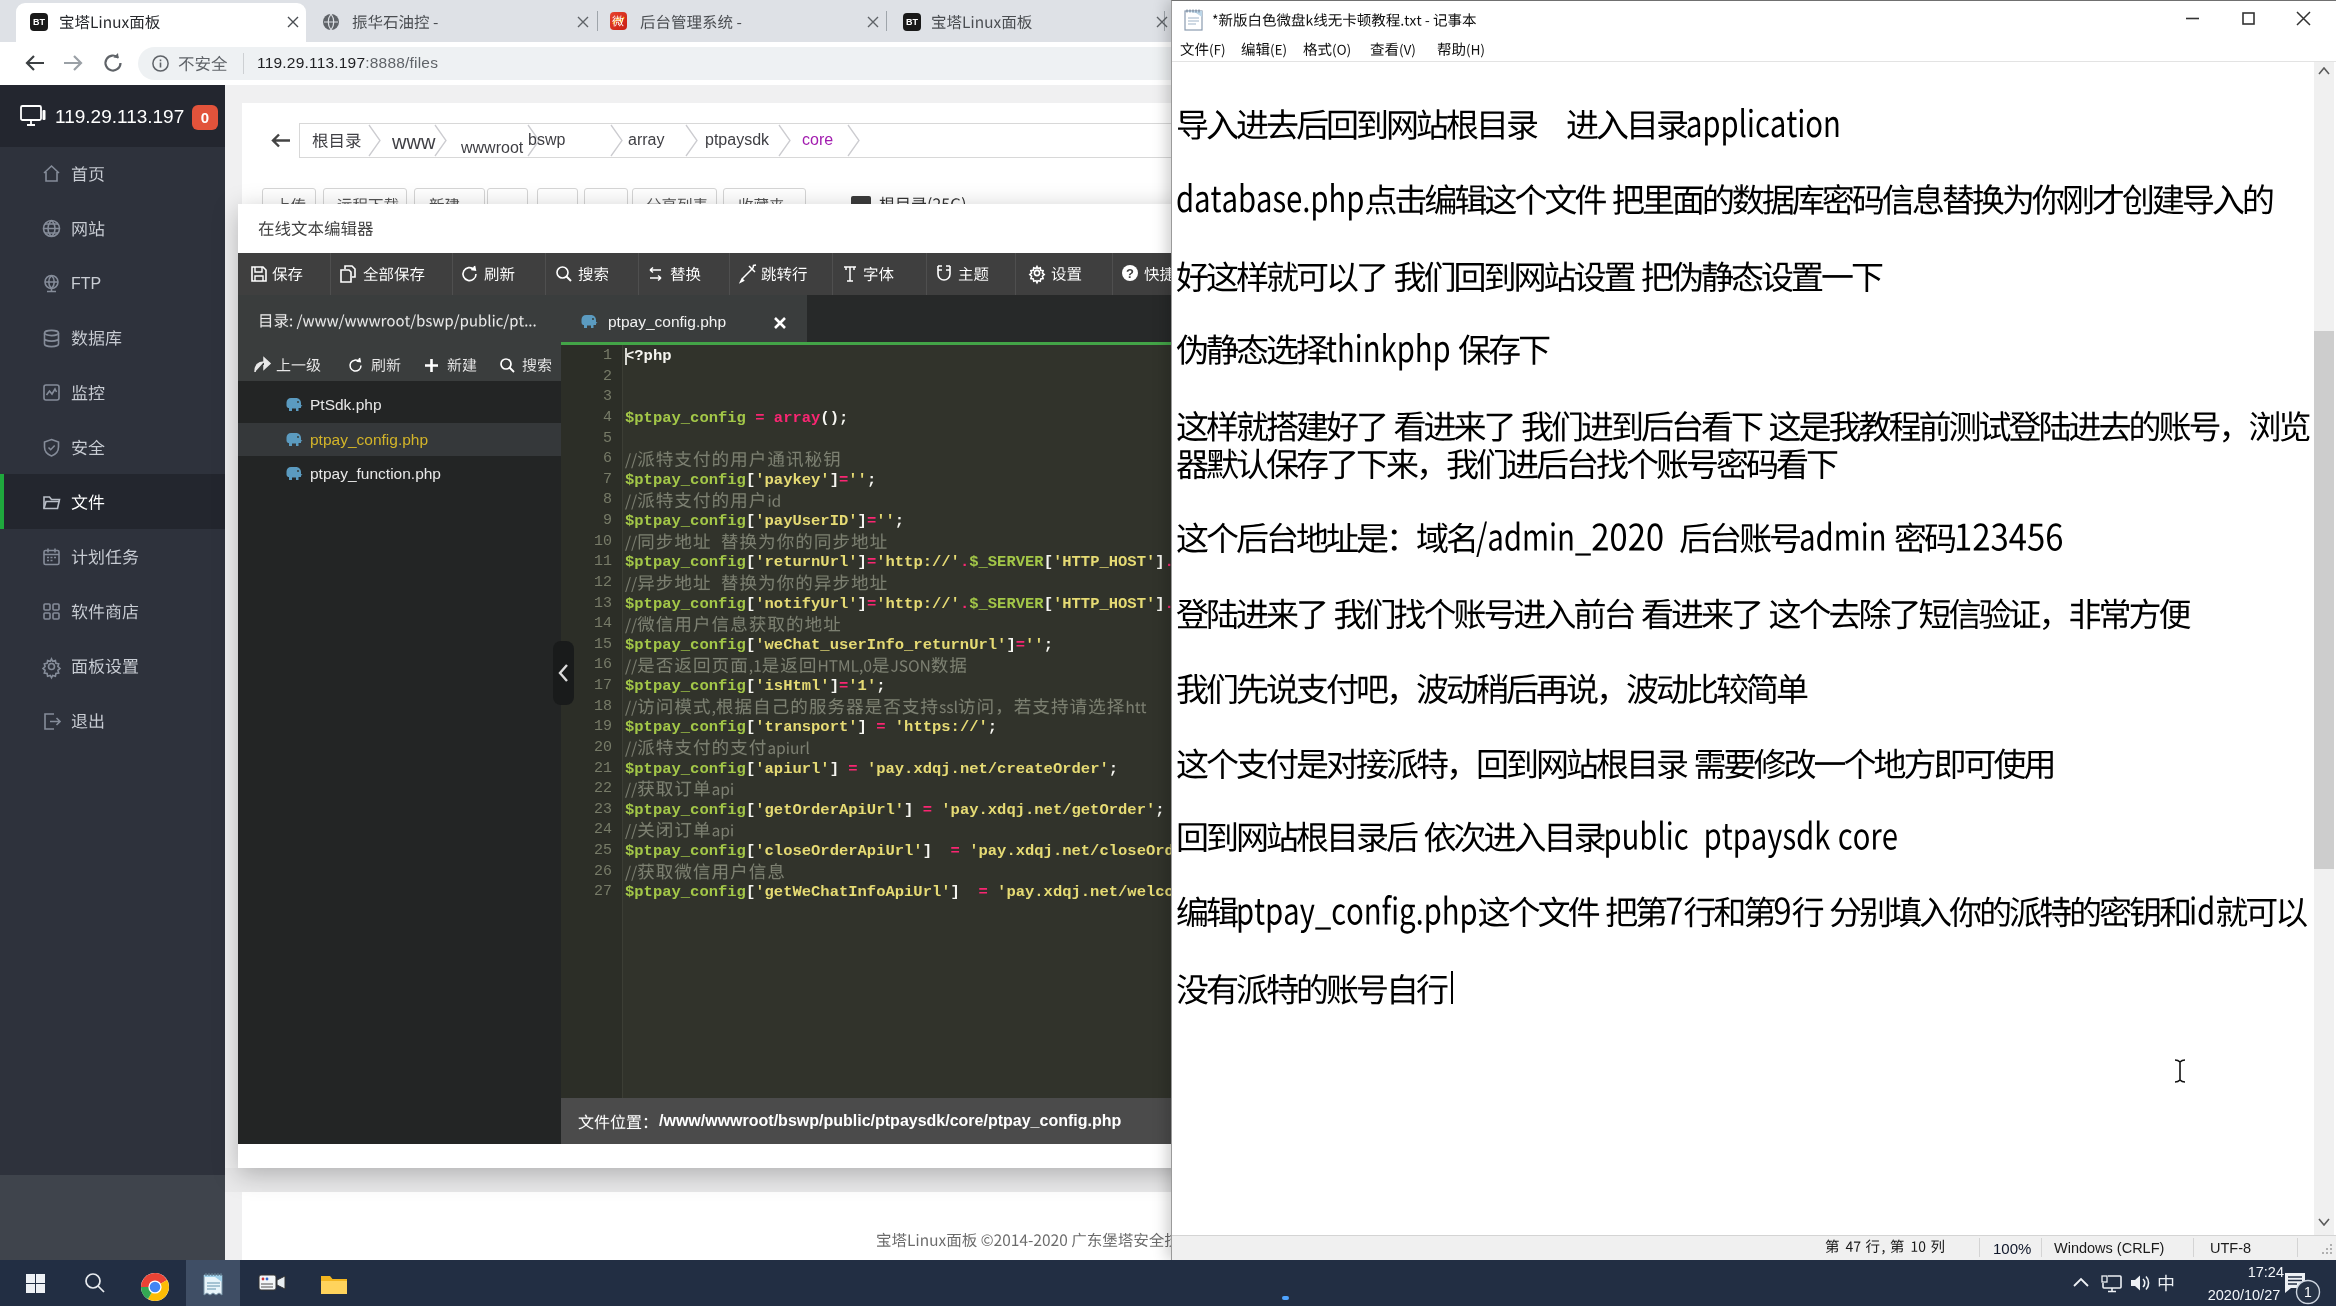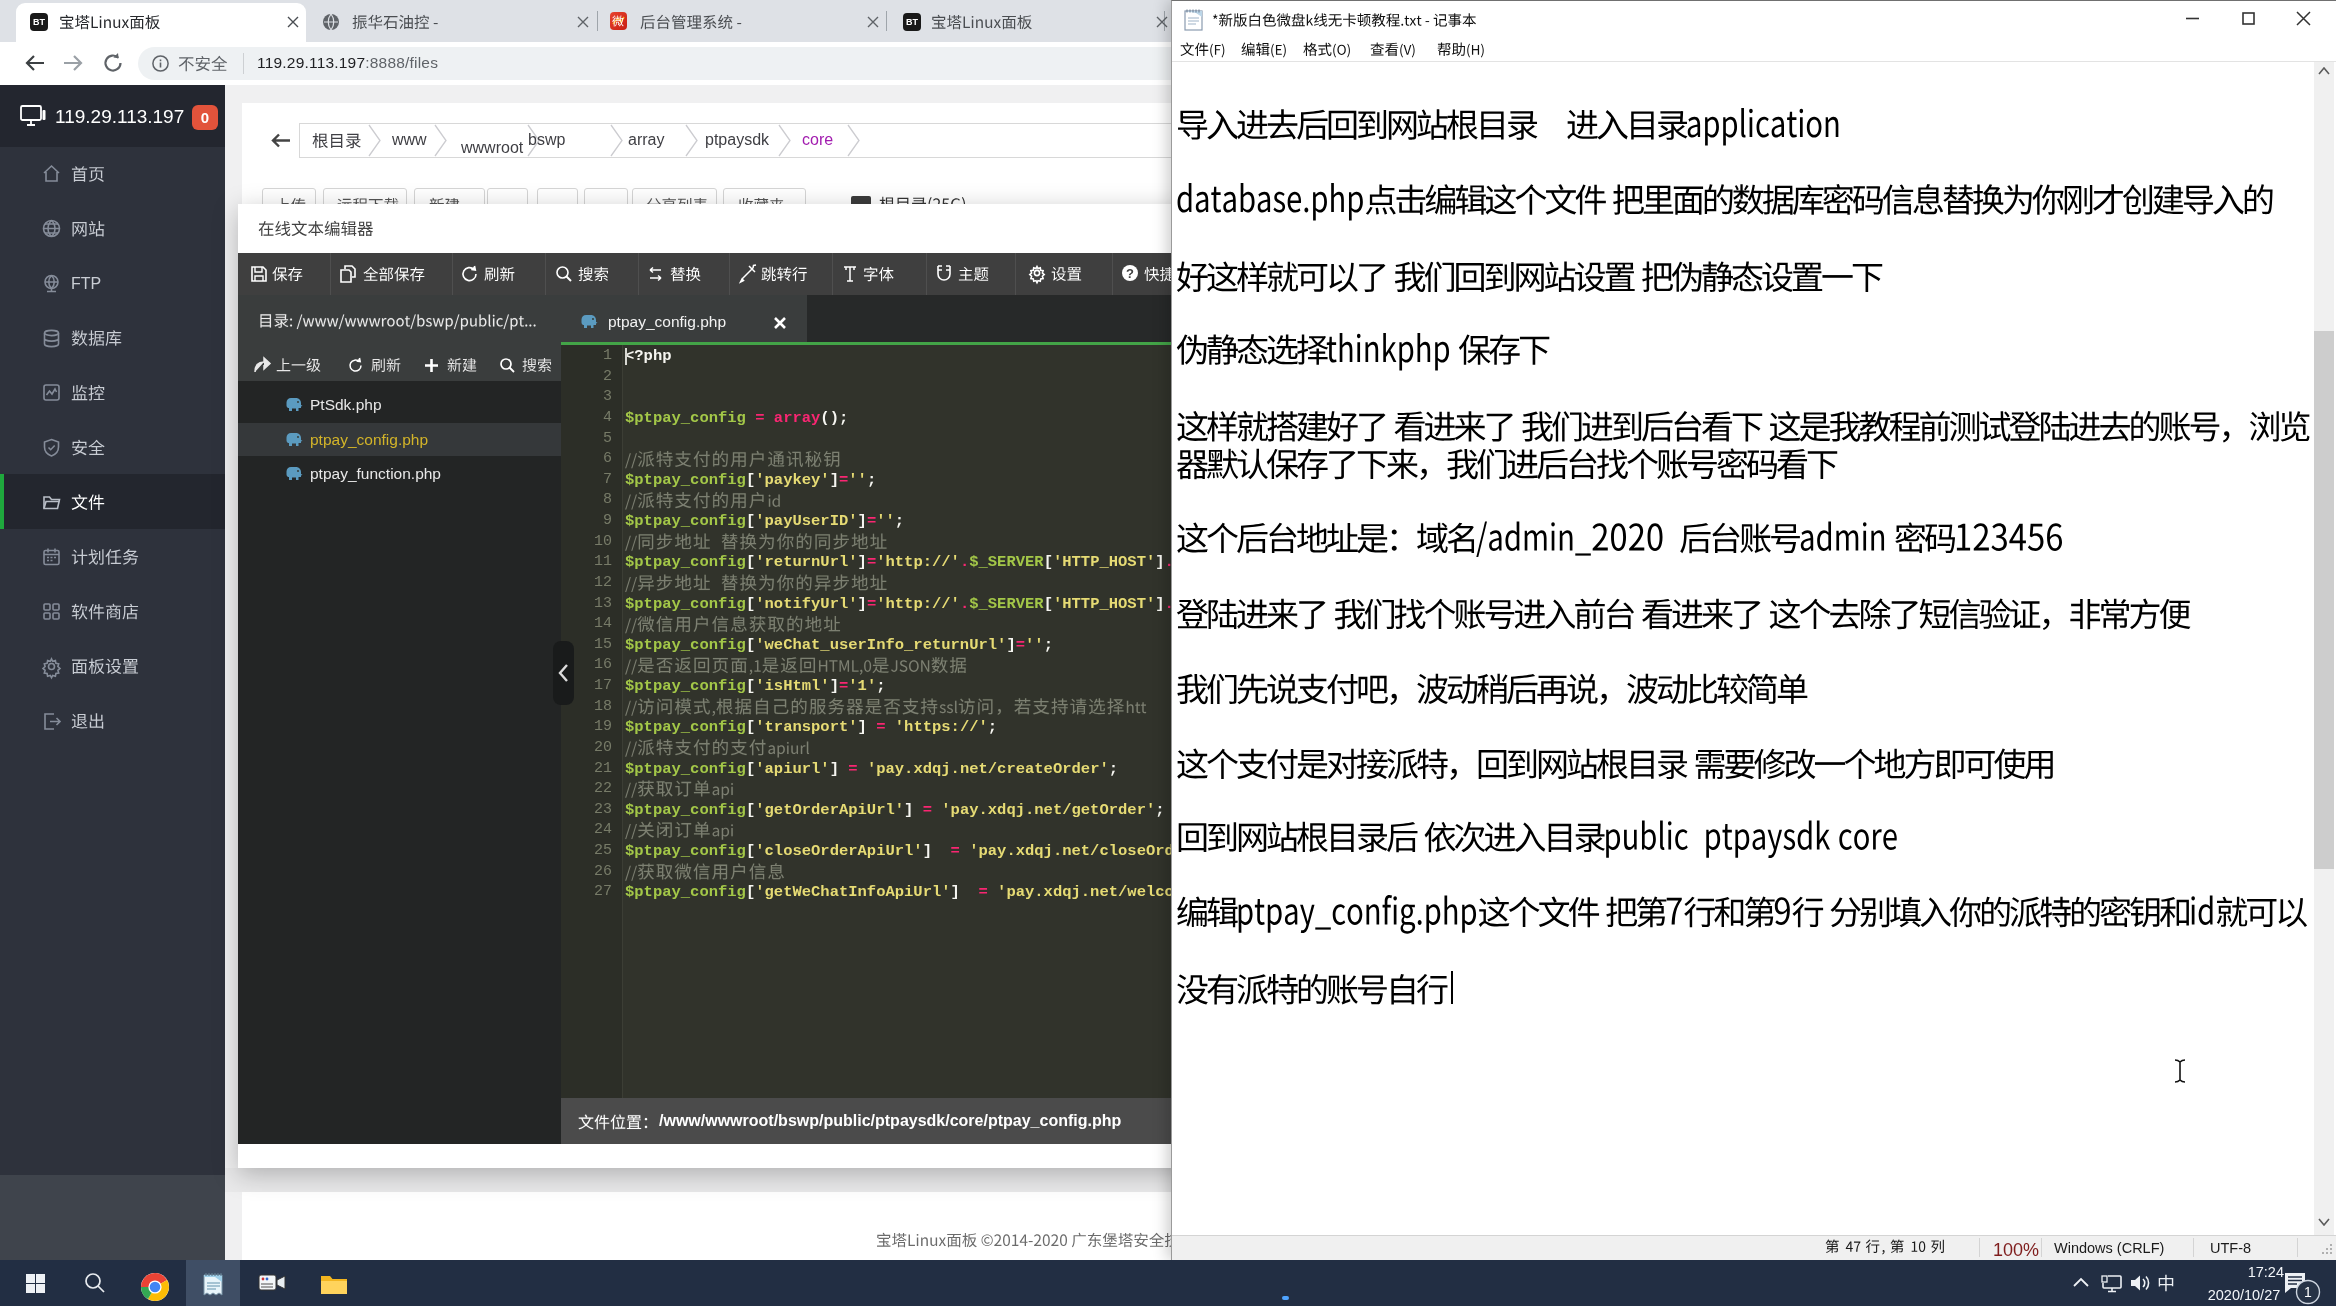--- a/index.html
+++ b/index.html
@@ -415,21 +415,21 @@
   </svg>
 <svg class="a" style="left:685px;top:124px" width="14" height="33" viewBox="0 0 14 33">
     <path d="M1 1 L12 16.5 L1 32" stroke="#ccccd0" stroke-width="1.3" fill="none"></path>
   </svg>
 <svg class="a" style="left:778px;top:124px" width="14" height="33" viewBox="0 0 14 33">
     <path d="M1 1 L12 16.5 L1 32" stroke="#ccccd0" stroke-width="1.3" fill="none"></path>
   </svg>
 <svg class="a" style="left:847px;top:124px" width="14" height="33" viewBox="0 0 14 33">
     <path d="M1 1 L12 16.5 L1 32" stroke="#ccccd0" stroke-width="1.3" fill="none"></path>
   </svg>
-<div class="a" style="left:392px;top:131px;font-size:16px;color:#3f3f44">www</div>
+<div class="a" style="left:392px;top:131px;font-size:20px;color:#3f3f44">www</div>
 <div class="a" style="left:461px;top:139px;font-size:16px;color:#3f3f44">wwwroot</div>
 <div class="a" style="left:528px;top:131px;font-size:16px;color:#3f3f44">bswp</div>
 <div class="a" style="left:628px;top:131px;font-size:16px;color:#3f3f44">array</div>
 <div class="a" style="left:705px;top:131px;font-size:16px;color:#3f3f44">ptpaysdk</div>
 <div class="a" style="left:802px;top:131px;font-size:16px;color:#a21caf">core</div>
 <div class="a" style="left:262px;top:188px;width:54px;height:34px;background:#fff;border:1px solid #d5d5d5;border-radius:3px"></div>
 <div class="a" style="left:323px;top:188px;width:84px;height:34px;background:#fff;border:1px solid #d5d5d5;border-radius:3px"></div>
 <div class="a" style="left:414px;top:188px;width:71px;height:34px;background:#fff;border:1px solid #d5d5d5;border-radius:3px"></div>
 <div class="a" style="left:487px;top:188px;width:41px;height:34px;background:#fff;border:1px solid #d5d5d5;border-radius:3px"></div>
 <div class="a" style="left:537px;top:188px;width:41px;height:34px;background:#fff;border:1px solid #d5d5d5;border-radius:3px"></div>
@@ -1035,21 +1035,21 @@
     <path d="M1 7 L6 1 L11 7" stroke="#5b5b5b" stroke-width="1.6" fill="none"></path>
   </svg>
 <svg class="a" style="left:2318px;top:1218px" width="12" height="8" viewBox="0 0 12 8">
     <path d="M1 1 L6 7 L11 1" stroke="#5b5b5b" stroke-width="1.6" fill="none"></path>
   </svg>
 <div class="a" style="left:1172px;top:1235px;width:1164px;height:25px;background:#f0f0f0;border-top:1px solid #d4d4d4"></div>
 <div class="a" style="left:1979px;top:1238px;width:1px;height:19px;background:#d4d4d4"></div>
 <div class="a" style="left:2041px;top:1238px;width:1px;height:19px;background:#d4d4d4"></div>
 <div class="a" style="left:2193px;top:1238px;width:1px;height:19px;background:#d4d4d4"></div>
 <div class="a" style="left:2297px;top:1238px;width:1px;height:19px;background:#d4d4d4"></div>
-<div class="a" style="left:1993px;top:1240px;font-size:18px;color:#7f1d1d">100%</div>
+<div class="a" style="left:1993px;top:1240px;font-size:15px;color:#0f172a">100%</div>
 <div class="a" style="left:2054px;top:1240px;font-size:14.5px;color:#1b1b1b">Windows (CRLF)</div>
 <div class="a" style="left:2210px;top:1240px;font-size:14.5px;color:#1b1b1b">UTF-8</div>
 <svg class="a" style="left:2320px;top:1242px" width="14" height="14" viewBox="0 0 14 14">
     <g fill="#9a9a9a">
       <circle cx="11" cy="3" r="1"></circle>
       <circle cx="11" cy="7" r="1"></circle>
       <circle cx="11" cy="11" r="1"></circle>
       <circle cx="7" cy="7" r="1"></circle>
       <circle cx="7" cy="11" r="1"></circle>
       <circle cx="3" cy="11" r="1"></circle>

